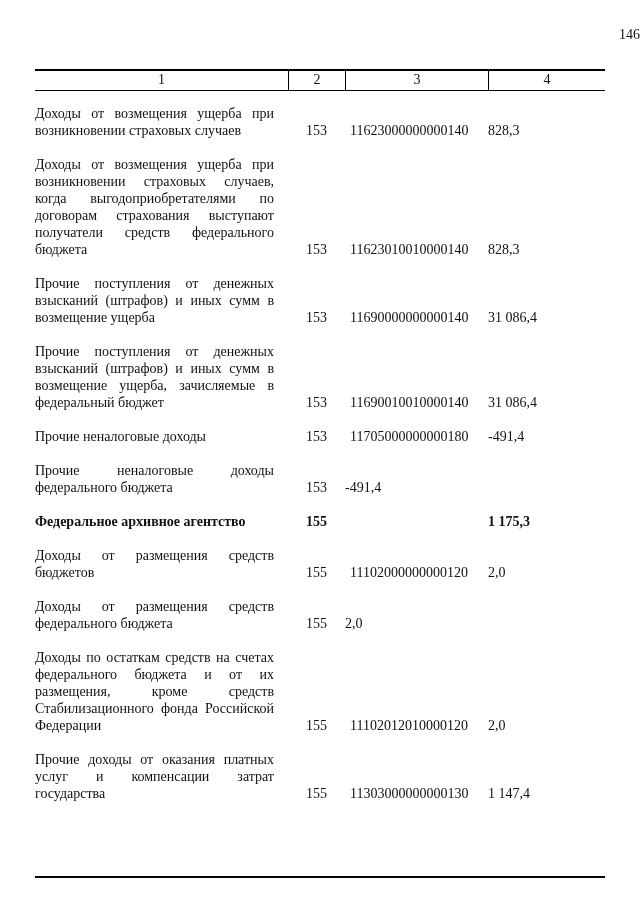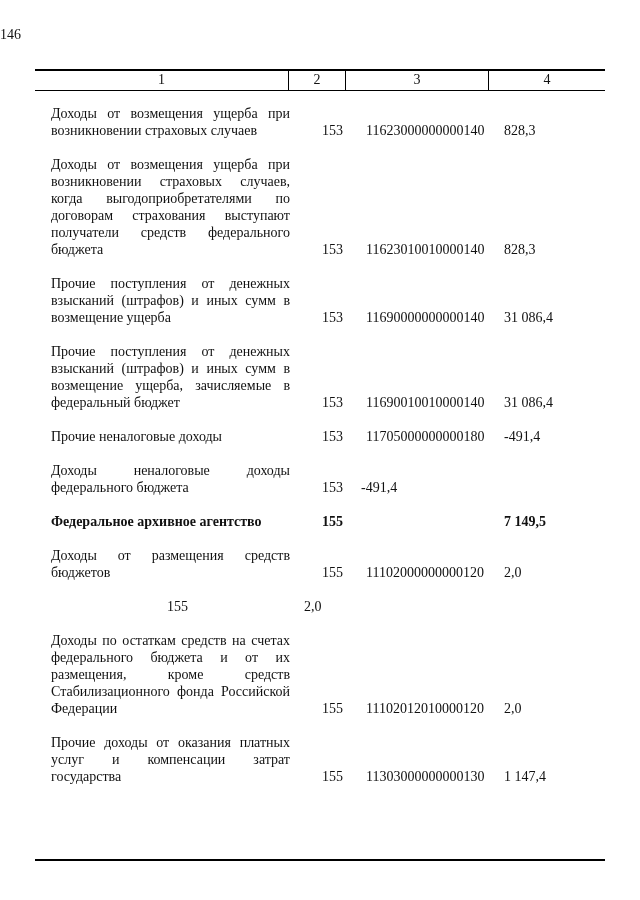--- a/index.html
+++ b/index.html
@@ -7,21 +7,21 @@
   body {
     width: 640px;
     height: 900px;
     background: #ffffff;
     color: #111111;
     font-family: "Liberation Serif", serif;
     font-size: 14px;
     overflow: hidden;
   }
   .page-number {
-    text-align: left;
+    text-align: right;
     padding-top: 27px;
     font-size: 14px;
   }
   .doc-table {
     width: 570px;
     margin: 26px auto 0 auto;
   }
   .thead {
     display: grid;
     grid-template-columns: 253px 57px 143px 117px;
@@ -31,21 +31,20 @@
   .th {
     text-align: center;
     padding: 1px 0 2px 0;
   }
   .th + .th { border-left: 1px solid #000; }
   .tbody { padding-top: 14px; }
   .trow {
     display: grid;
     grid-template-columns: 253px 57px 143px 117px;
     margin-bottom: 17px;
-    margin-left: 16px;
   }
   .cell { line-height: 17px; }
   .cell.name {
     text-align: justify;
     padding-right: 14px;
   }
   .cell.admin {
     text-align: center;
     align-self: end;
   }
@@ -110,40 +109,41 @@
     </div>
 
     <div class="trow">
       <div class="cell name">Прочие неналоговые доходы</div>
       <div class="cell admin">153</div>
       <div class="cell code">11705000000000180</div>
       <div class="cell amount">-491,4</div>
     </div>
 
     <div class="trow">
-      <div class="cell name">Доходы неналоговые доходы федерального бюджета</div>
+      <div class="cell name">Прочие неналоговые доходы федерального бюджета</div>
       <div class="cell admin">153</div>
       <div class="cell amount">-491,4</div>
     </div>
 
     <div class="trow bold">
       <div class="cell name">Федеральное архивное агентство</div>
       <div class="cell admin">155</div>
       <div class="cell code"></div>
-      <div class="cell amount">7 149,5</div>
+      <div class="cell amount">1 175,3</div>
     </div>
 
     <div class="trow">
       <div class="cell name">Доходы от размещения средств бюджетов</div>
       <div class="cell admin">155</div>
       <div class="cell code">11102000000000120</div>
       <div class="cell amount">2,0</div>
     </div>
 
     <div class="trow">
+      <div class="cell name">Доходы от размещения средств федерального бюджета</div>
       <div class="cell admin">155</div>
       <div class="cell amount">2,0</div>
     </div>
 
     <div class="trow">
       <div class="cell name">Доходы по остаткам средств на счетах федерального бюджета и от их размещения, кроме средств Стабилизационного фонда Российской Федерации</div>
       <div class="cell admin">155</div>
       <div class="cell code">11102012010000120</div>
       <div class="cell amount">2,0</div>
     </div>

